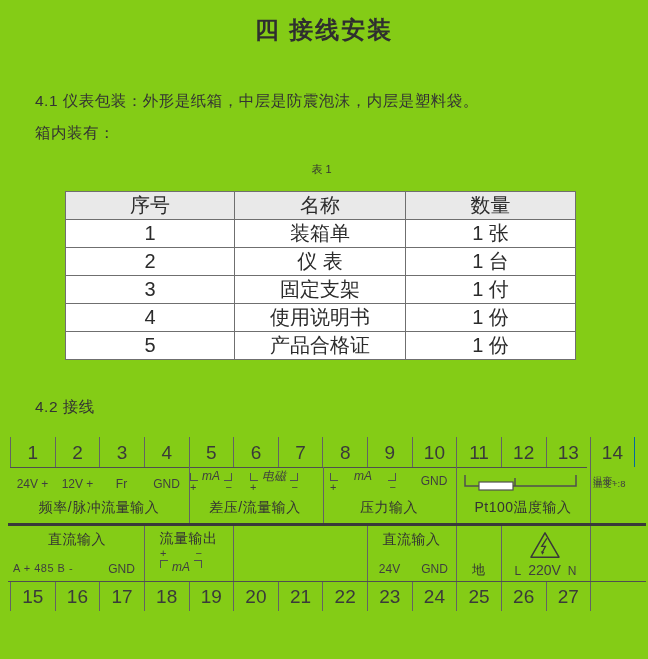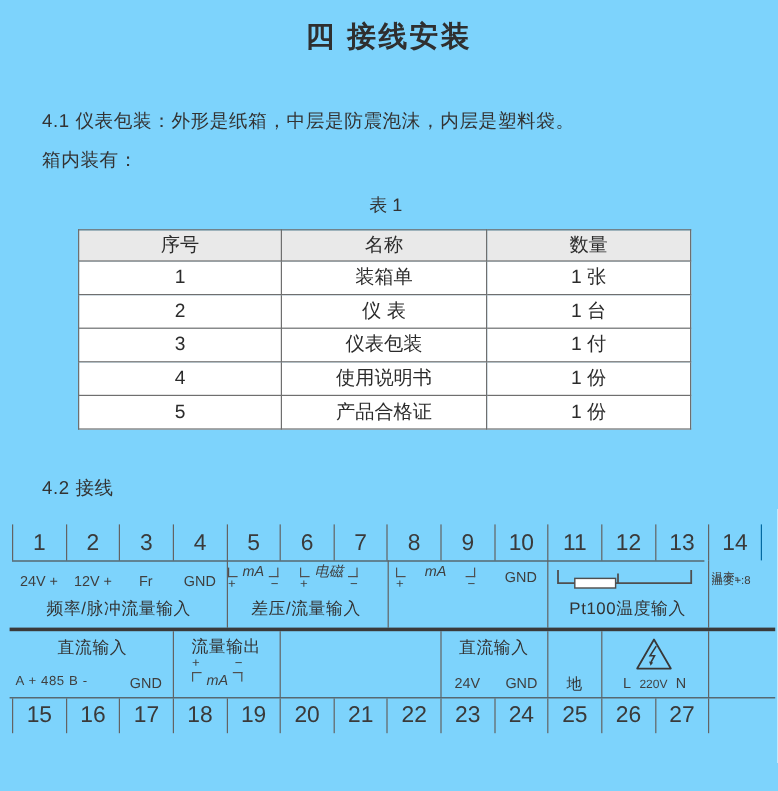--- a/index.html
+++ b/index.html
@@ -1,35 +1,35 @@
 <!DOCTYPE html>
 <html><head>
 <meta charset="utf-8">
 <style>
   html,body { margin:0; padding:0; background:#fff; }
   .page {
-    position:relative; width:648px; height:659px; background:#7dd3fc;
+    position:relative; width:648px; height:659px; background:#84cc16;
     font-family:"Liberation Sans","DejaVu Sans",sans-serif; color:#333;
     overflow:hidden;
   }
   .abs { position:absolute; }
 
   
   .doc-title { top:14px; left:0; width:648px; text-align:center;
     font-size:24px; font-weight:600; letter-spacing:2px; color:#2f2f2f; }
   .para { left:35px; font-size:15.5px; color:#333; letter-spacing:0.5px; }
   .p1 { top:91px; }
   .p2 { top:123px; }
   .sec42 { top:397px; }
-  .tbl-caption { top:162px; left:65px; width:513px; text-align:center; font-size:15px; color:#333; }
+  .tbl-caption { top:162px; left:65px; width:513px; text-align:center; font-size:11px; color:#333; }
 
   
   .tbl1 { top:191px; left:65px; }
   table { border-collapse:collapse; border:1.5px solid #4a4a4a; }
-  th,td { border:1px solid #6f6f6f; text-align:center; font-size:16px; color:#2b2b2b; font-weight:normal; padding:0; }
+  th,td { border:1px solid #6f6f6f; text-align:center; font-size:20px; color:#2b2b2b; font-weight:normal; padding:0; }
   thead th { height:25px; background:#e9e9e9; }
   tbody td { height:27px; background:#ffffff; }
   .c1{width:169px;} .c2{width:171px;} .c3{width:170px;}
 
   
   .num-row { position:absolute; left:10px; display:flex; }
   .num-row .cell { width:44.64px; box-sizing:border-box; border-left:1px solid #636363;
     text-align:center; font-size:19px; color:#3a3a3a; }
   .row-top { top:437px; }
   .row-top .cell { height:30px; line-height:31px; }
@@ -59,21 +59,21 @@
   .ck.br { border-right:1.4px solid #4f4f4f; border-bottom:1.4px solid #4f4f4f; }
   .ck.tl { border-left:1.4px solid #4f4f4f; border-top:1.4px solid #4f4f4f; }
   .ck.tr { border-right:1.4px solid #4f4f4f; border-top:1.4px solid #4f4f4f; }
   .blabel { font-size:12px; line-height:10px; padding:0 4px; white-space:nowrap; }
   .blabel.wide { padding:0 16px; }
   .srow { display:flex; justify-content:space-between; font-size:11px; line-height:9px; margin-top:2px; }
   .srow.above { margin:0 0 2px 0; }
 
   .mains { position:absolute; display:flex; align-items:baseline; justify-content:center; gap:7px;
     font-size:12px; color:#3f3f3f; }
-  .mains .v { font-size:10px; }
+  .mains .v { font-size:14px; }
   .earth { position:absolute; text-align:center; font-size:13px; color:#333; }
 </style>
 </head>
 <body>
 
 <div class="page">
 
   <div class="abs doc-title">四 接线安装</div>
   <div class="abs para p1">4.1 仪表包装：外形是纸箱，中层是防震泡沫，内层是塑料袋。</div>
   <div class="abs para p2">箱内装有：</div>
@@ -99,21 +99,21 @@
             <td>装箱单</td>
             <td>1 张</td>
           </tr>
           <tr>
             <td>2</td>
             <td>仪 表</td>
             <td>1 台</td>
           </tr>
           <tr>
             <td>3</td>
-            <td>仪表包装</td>
+            <td>固定支架</td>
             <td>1 付</td>
           </tr>
           <tr>
             <td>4</td>
             <td>使用说明书</td>
             <td>1 份</td>
           </tr>
           <tr>
             <td>5</td>
             <td>产品合格证</td>
@@ -194,20 +194,21 @@
   <svg class="abs" style="top:473px;left:463px" width="115" height="19" viewBox="0 0 115 19">
     <path d="M2 2 V13 H113 V2 M52 5 V13" fill="none" stroke="#4f4f4f" stroke-width="1.5"></path>
     <rect x="16" y="9" width="34" height="8" fill="#ffffff" stroke="#4f4f4f" stroke-width="1.2"></rect>
   </svg>
 
   <div class="tiny" style="top:475px;left:593px">温变-</div>
   <div class="tiny" style="top:478px;left:593px">温变+:8</div>
 
   <div class="grp" style="top:499px;left:10px;width:178px">频率/脉冲流量输入</div>
   <div class="grp" style="top:499px;left:188px;width:134px">差压/流量输入</div>
+  <div class="grp" style="top:499px;left:322px;width:134px">压力输入</div>
   <div class="grp" style="top:499px;left:456px;width:134px">Pt100温度输入</div>
 
   <div class="abs thick"></div>
 
   <div class="gdiv gd-b" style="left:143.9px"></div>
   <div class="gdiv gd-b" style="left:233.2px"></div>
   <div class="gdiv gd-b" style="left:367.1px"></div>
   <div class="gdiv gd-b" style="left:456.4px"></div>
   <div class="gdiv gd-b" style="left:501.1px"></div>
   <div class="gdiv gd-b" style="left:590.4px"></div>

